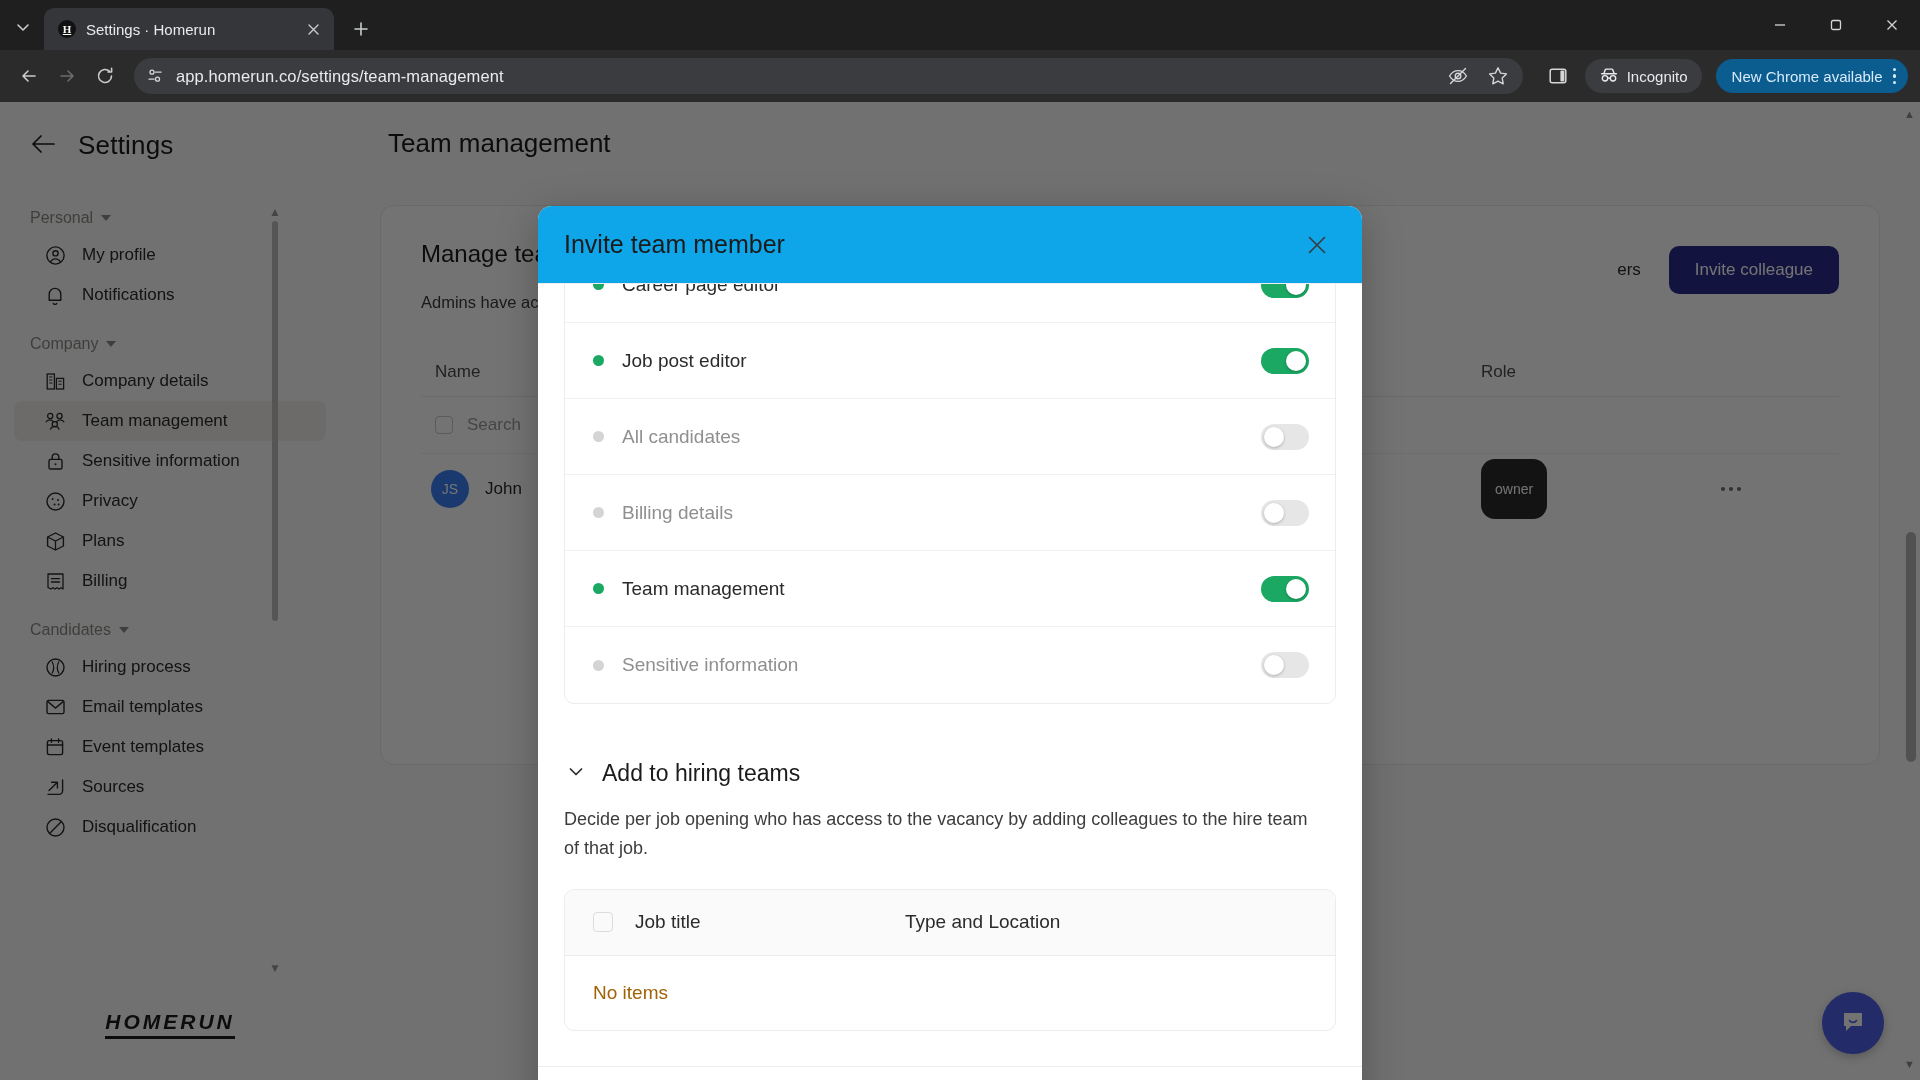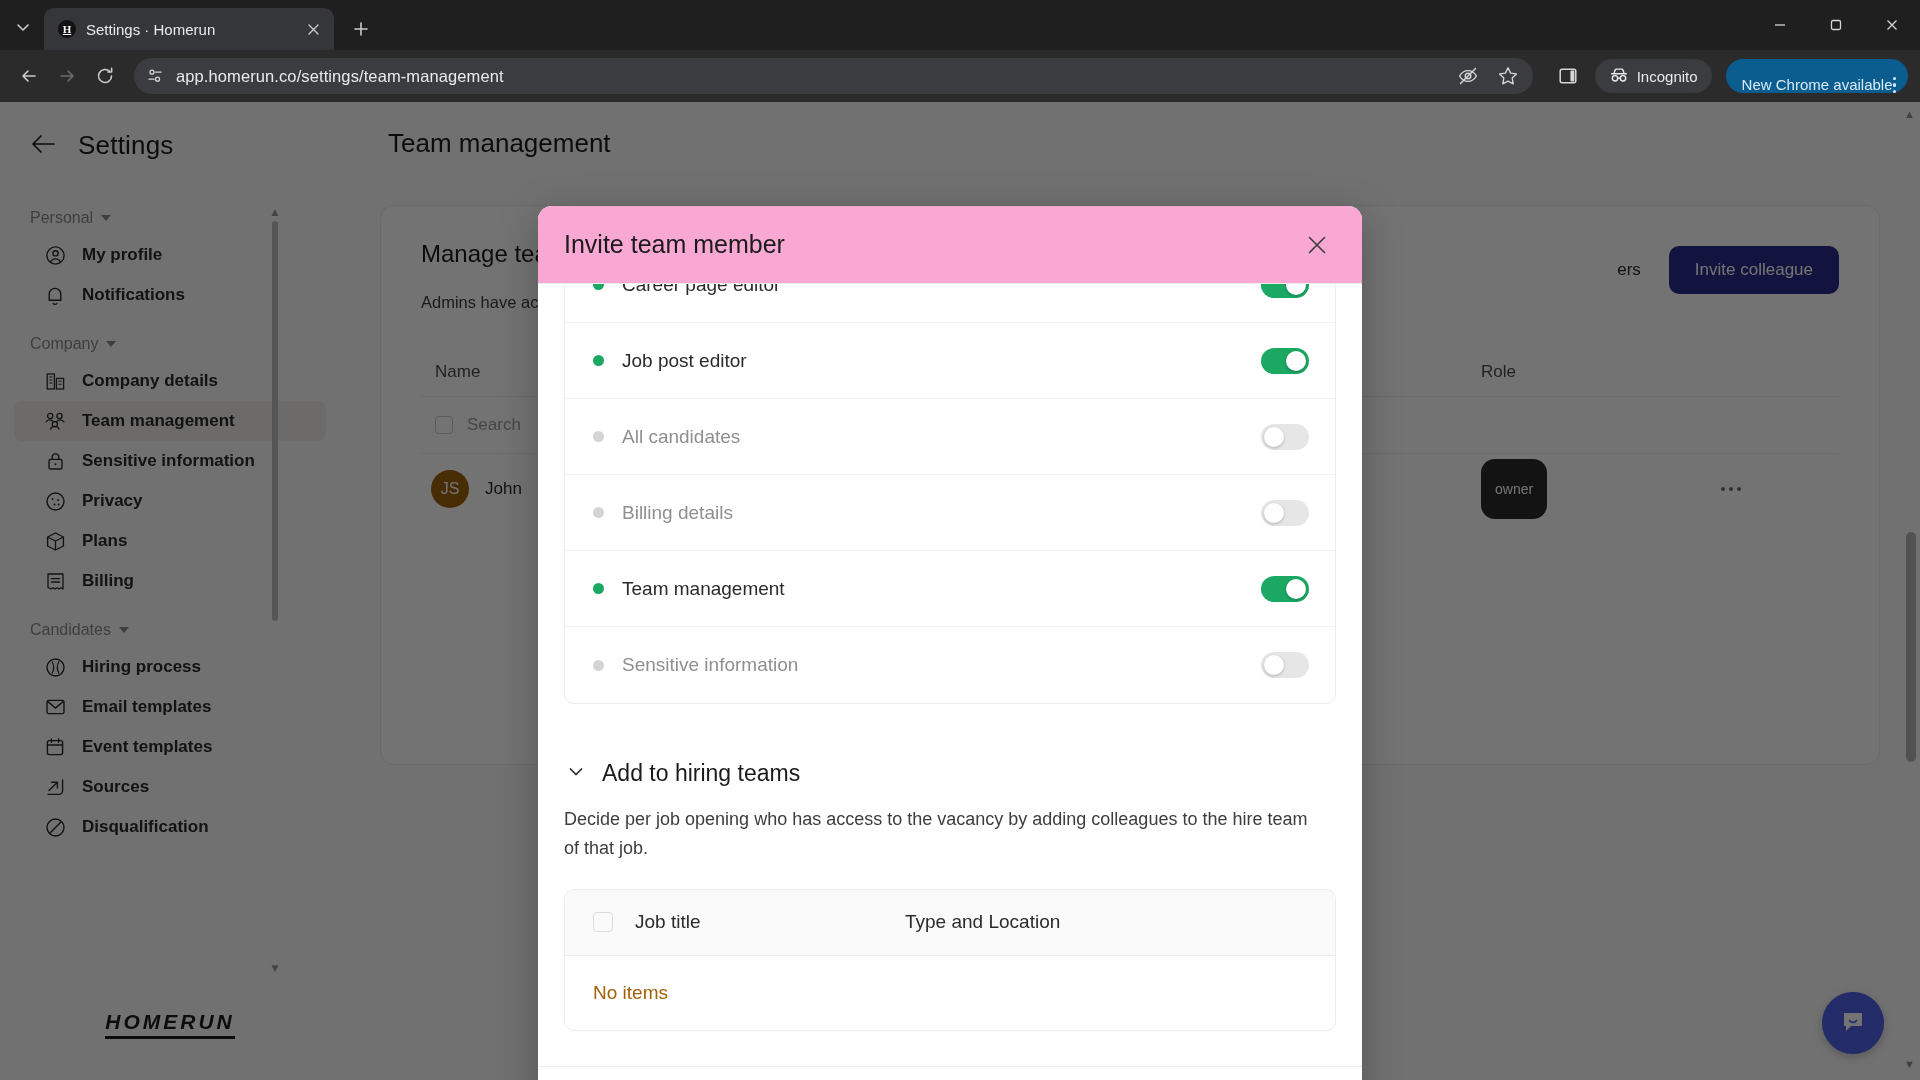--- a/index.html
+++ b/index.html
@@ -66,22 +66,22 @@
   }
   .omnibox .url { color: #e8eaed; font-size: 16.5px; letter-spacing: .1px; }
   .omni-right { position:absolute; right: 14px; display:flex; align-items:center; gap: 18px; }
   .tb-icon { color: #d4d6d8; display:flex; align-items:center; }
   .sidepanel-btn { width: 34px; height: 34px; display:flex; align-items:center; justify-content:center; color:#d4d6d8; margin-left:6px;}
   .incognito-chip {
     height: 34px; background: #3b3c3f; border-radius: 17px; display:flex; align-items:center;
     gap: 8px; padding: 0 14px; color: #e8eaed; font-size: 15px; margin-left: 6px;
   }
   .chrome-update {
-    height: 34px; background: #0b5c8f; border-radius: 17px; display:flex; align-items:flex-end;
-    padding: 0 12px 0 16px; color: #d7ebfb; font-size: 15px; margin-left: 10px;
+    height: 34px; background: #0b5c8f; border-radius: 17px; display:flex; align-items:center;
+    gap: 10px; padding: 0 12px 0 16px; color: #d7ebfb; font-size: 15px; margin-left: 10px;
   }
   .kebab { display:flex; flex-direction:column; gap:3px; align-items:center; }
   .kebab i { width:3.5px; height:3.5px; border-radius:50%; background:#d7ebfb; display:block; }
 
   
   .page { position: absolute; left:0; top: 102px; width: 1920px; height: 978px; background: #fafafa; overflow:hidden; }
 
   .app { display: flex; width: 100%; height: 100%; }
 
   
@@ -93,21 +93,21 @@
   .sb-head-title { font-size: 26px; color: #1b1b1b; font-weight: 400; letter-spacing:.2px;}
   .sb-scroll { padding: 10px 0 0 0; height: 800px; overflow: hidden; position: relative;}
   .sb-group-label {
     display:flex; align-items:center; gap: 8px;
     font-size: 16px; color: #8b8b88; padding: 20px 0 8px 30px;
   }
   .caret { width:0;height:0;border-left:5px solid transparent;border-right:5px solid transparent;border-top:6px solid #8b8b88; display:block;}
   .sb-item {
     display:flex; align-items:center; gap: 16px;
     height: 40px; padding-left: 30px; margin: 0 14px 0 14px;
-    border-radius: 8px; color: #2b2b2b; font-size: 17px; font-weight: bold;
+    border-radius: 8px; color: #2b2b2b; font-size: 17px;
   }
   .sb-item.active { background: #efeeec; }
   .sb-icon { width: 22px; height:22px; display:flex; align-items:center; justify-content:center; flex:0 0 22px;}
   .sb-track {
     position:absolute; right: 62px; top: 42px; width: 6px; height: 400px;
     background: #bdbdbd; border-radius: 3px;
   }
   .sb-arrow-up, .sb-arrow-down { position:absolute; right:59px; color:#9a9a9a; font-size:12px;}
   .sb-arrow-up { top: 26px; }
   .sb-arrow-down { top: 782px; }
@@ -139,22 +139,22 @@
     display:flex; align-items:center; gap: 0; padding: 12px 0 14px 0;
     border-bottom: 1px solid #ececec; color:#4a4a4a; font-size:17px;
   }
   .col-name { width: 700px; padding-left: 14px;}
   .col-login { width: 360px; }
   .col-role { width: 240px; }
   .tbl-searchrow { display:flex; align-items:center; gap:14px; padding: 18px 0 18px 14px; color:#9a9a9a; font-size:17px;}
   .search-sq { width:18px;height:18px;border:1.5px solid #c9c9c9;border-radius:4px;display:block;}
   .tbl-row { display:flex; align-items:center; padding: 16px 0 16px 0; border-top:1px solid #f1f1f1; font-size:17px; color:#2b2b2b;}
   .avatar {
-    width: 38px; height: 38px; border-radius: 50%; background: #a16207; color:#fff;
-    display:flex;align-items:center;justify-content:center; font-size:16px; margin-right: 16px; margin-left: 10px;
+    width: 38px; height: 38px; border-radius: 50%; background: #3b82f6; color:#fff;
+    display:flex;align-items:center;justify-content:center; font-size:14px; margin-right: 16px; margin-left: 10px;
   }
   .badge-owner { background:#2b2b2b; color:#fff; border-radius:14px; padding:22px 14px; font-size:14px;}
   .dots { display:flex; gap:4px; }
   .dots i { width:4px;height:4px;border-radius:50%;background:#6d6d6d;display:block;}
   .page-scroll-thumb { position:absolute; right:4px; top: 430px; width: 10px; height: 230px; background:#b4b4b4; border-radius:5px;}
   .page-scroll-arrow { position:absolute; right:5px; color:#8e8e8e; font-size:11px;}
 
   
   .intercom {
     position:absolute; right: 36px; bottom: 26px; width: 62px; height: 62px;
@@ -165,21 +165,21 @@
   
   .overlay { position:absolute; inset: 0; background: rgba(0,0,0,.55); }
 
   .modal {
     position: absolute; left: 538px; top: 104px; width: 824px; height: 956px;
     background: #fff; border-radius: 14px; display:flex; flex-direction:column;
     overflow: hidden; box-shadow: 0 10px 40px rgba(0,0,0,.25);
   }
   .modal-head {
     height: 78px; display:flex; align-items:center; justify-content:space-between;
-    padding: 0 30px 0 26px; border-bottom: 1px solid #ededed; flex: 0 0 78px; background:#f9a8d4;
+    padding: 0 30px 0 26px; border-bottom: 1px solid #ededed; flex: 0 0 78px; background:#0ea5e9;
     position: relative; z-index: 2;
   }
   .modal-title { font-size: 25px; color:#1b1b1b; }
   .modal-close { color:#3a3a3a; display:flex; align-items:center; justify-content:center; width: 30px; height:30px;}
 
   .modal-body { flex: 1; overflow: hidden; padding: 0 26px; position: relative; }
 
   .perm-list {
     border: 1px solid #ececec; border-radius: 10px; margin-top: 0; overflow: hidden;
     position: relative; top: -38px;

